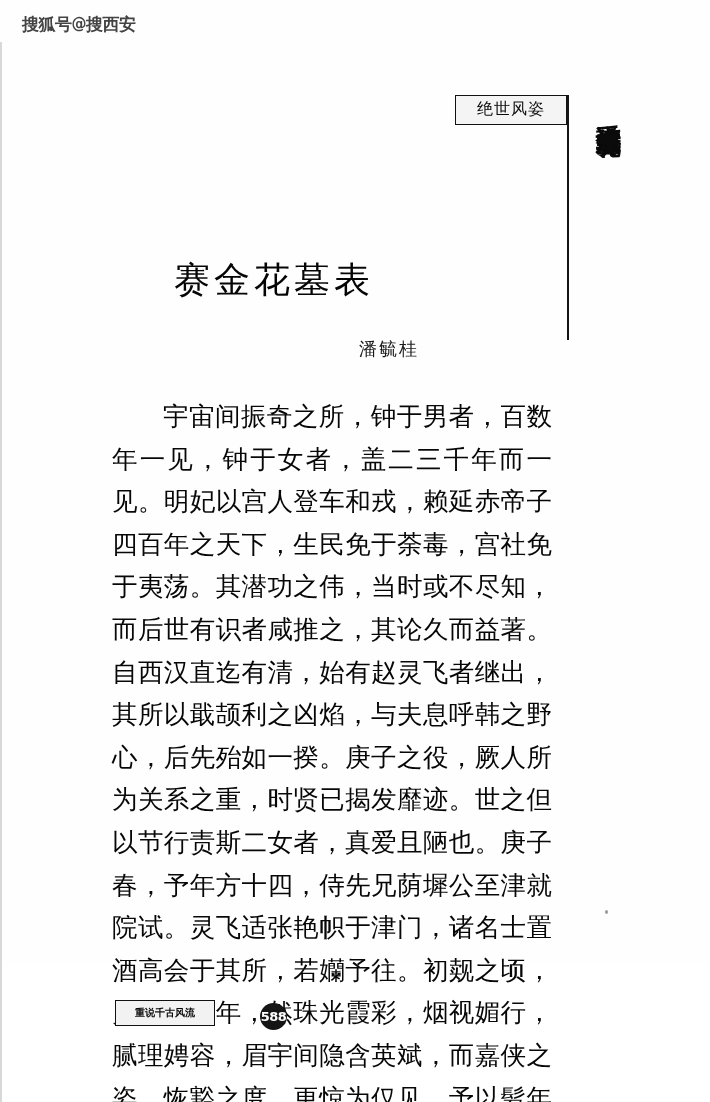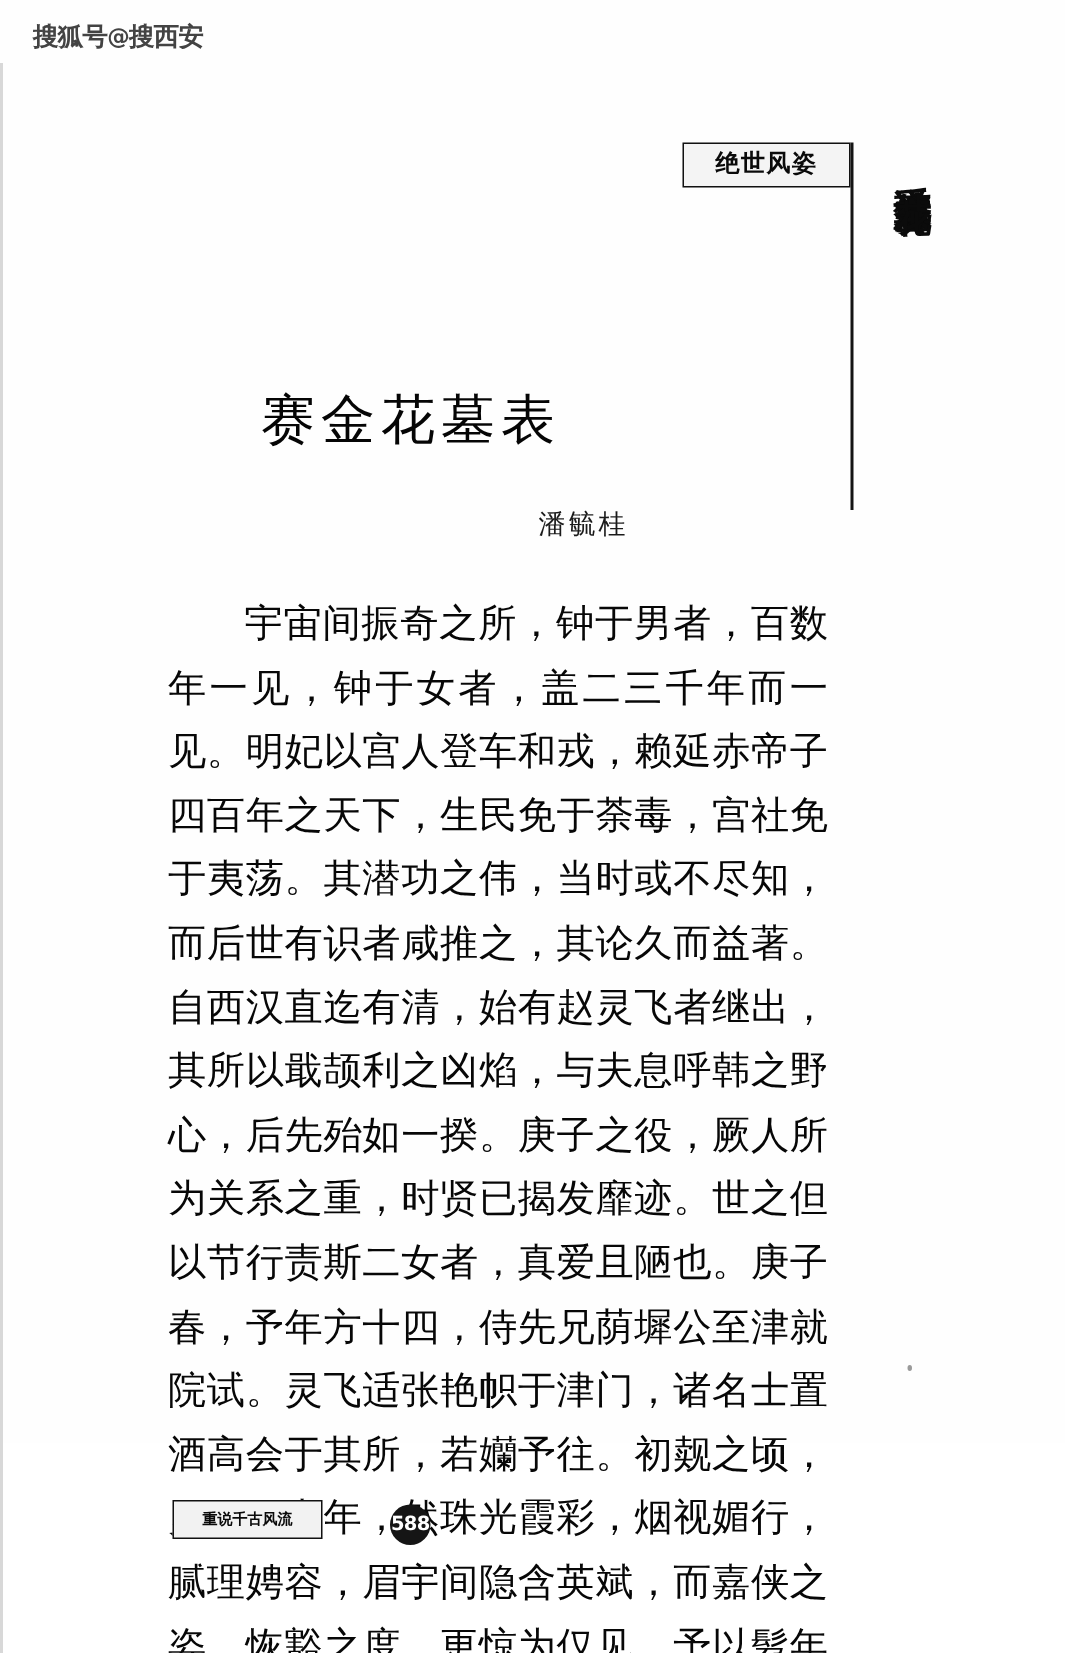--- a/index.html
+++ b/index.html
@@ -63,21 +63,21 @@
     border: 1.5px solid #111;
     background: #f4f4f4;
     box-sizing: border-box;
   }
   #header-box .hb-label {
     position: absolute;
     left: 0; right: 0;
     top: 3px;
     text-align: center;
     font-size: 16px;
-    font-weight: 700;
+    font-weight: 400;
     letter-spacing: 1px;
     color: #0a0a0a;
   }
 
   
   #vertical-rule {
     position: absolute;
     left: 567px;
     top: 95px;
     width: 2px;

